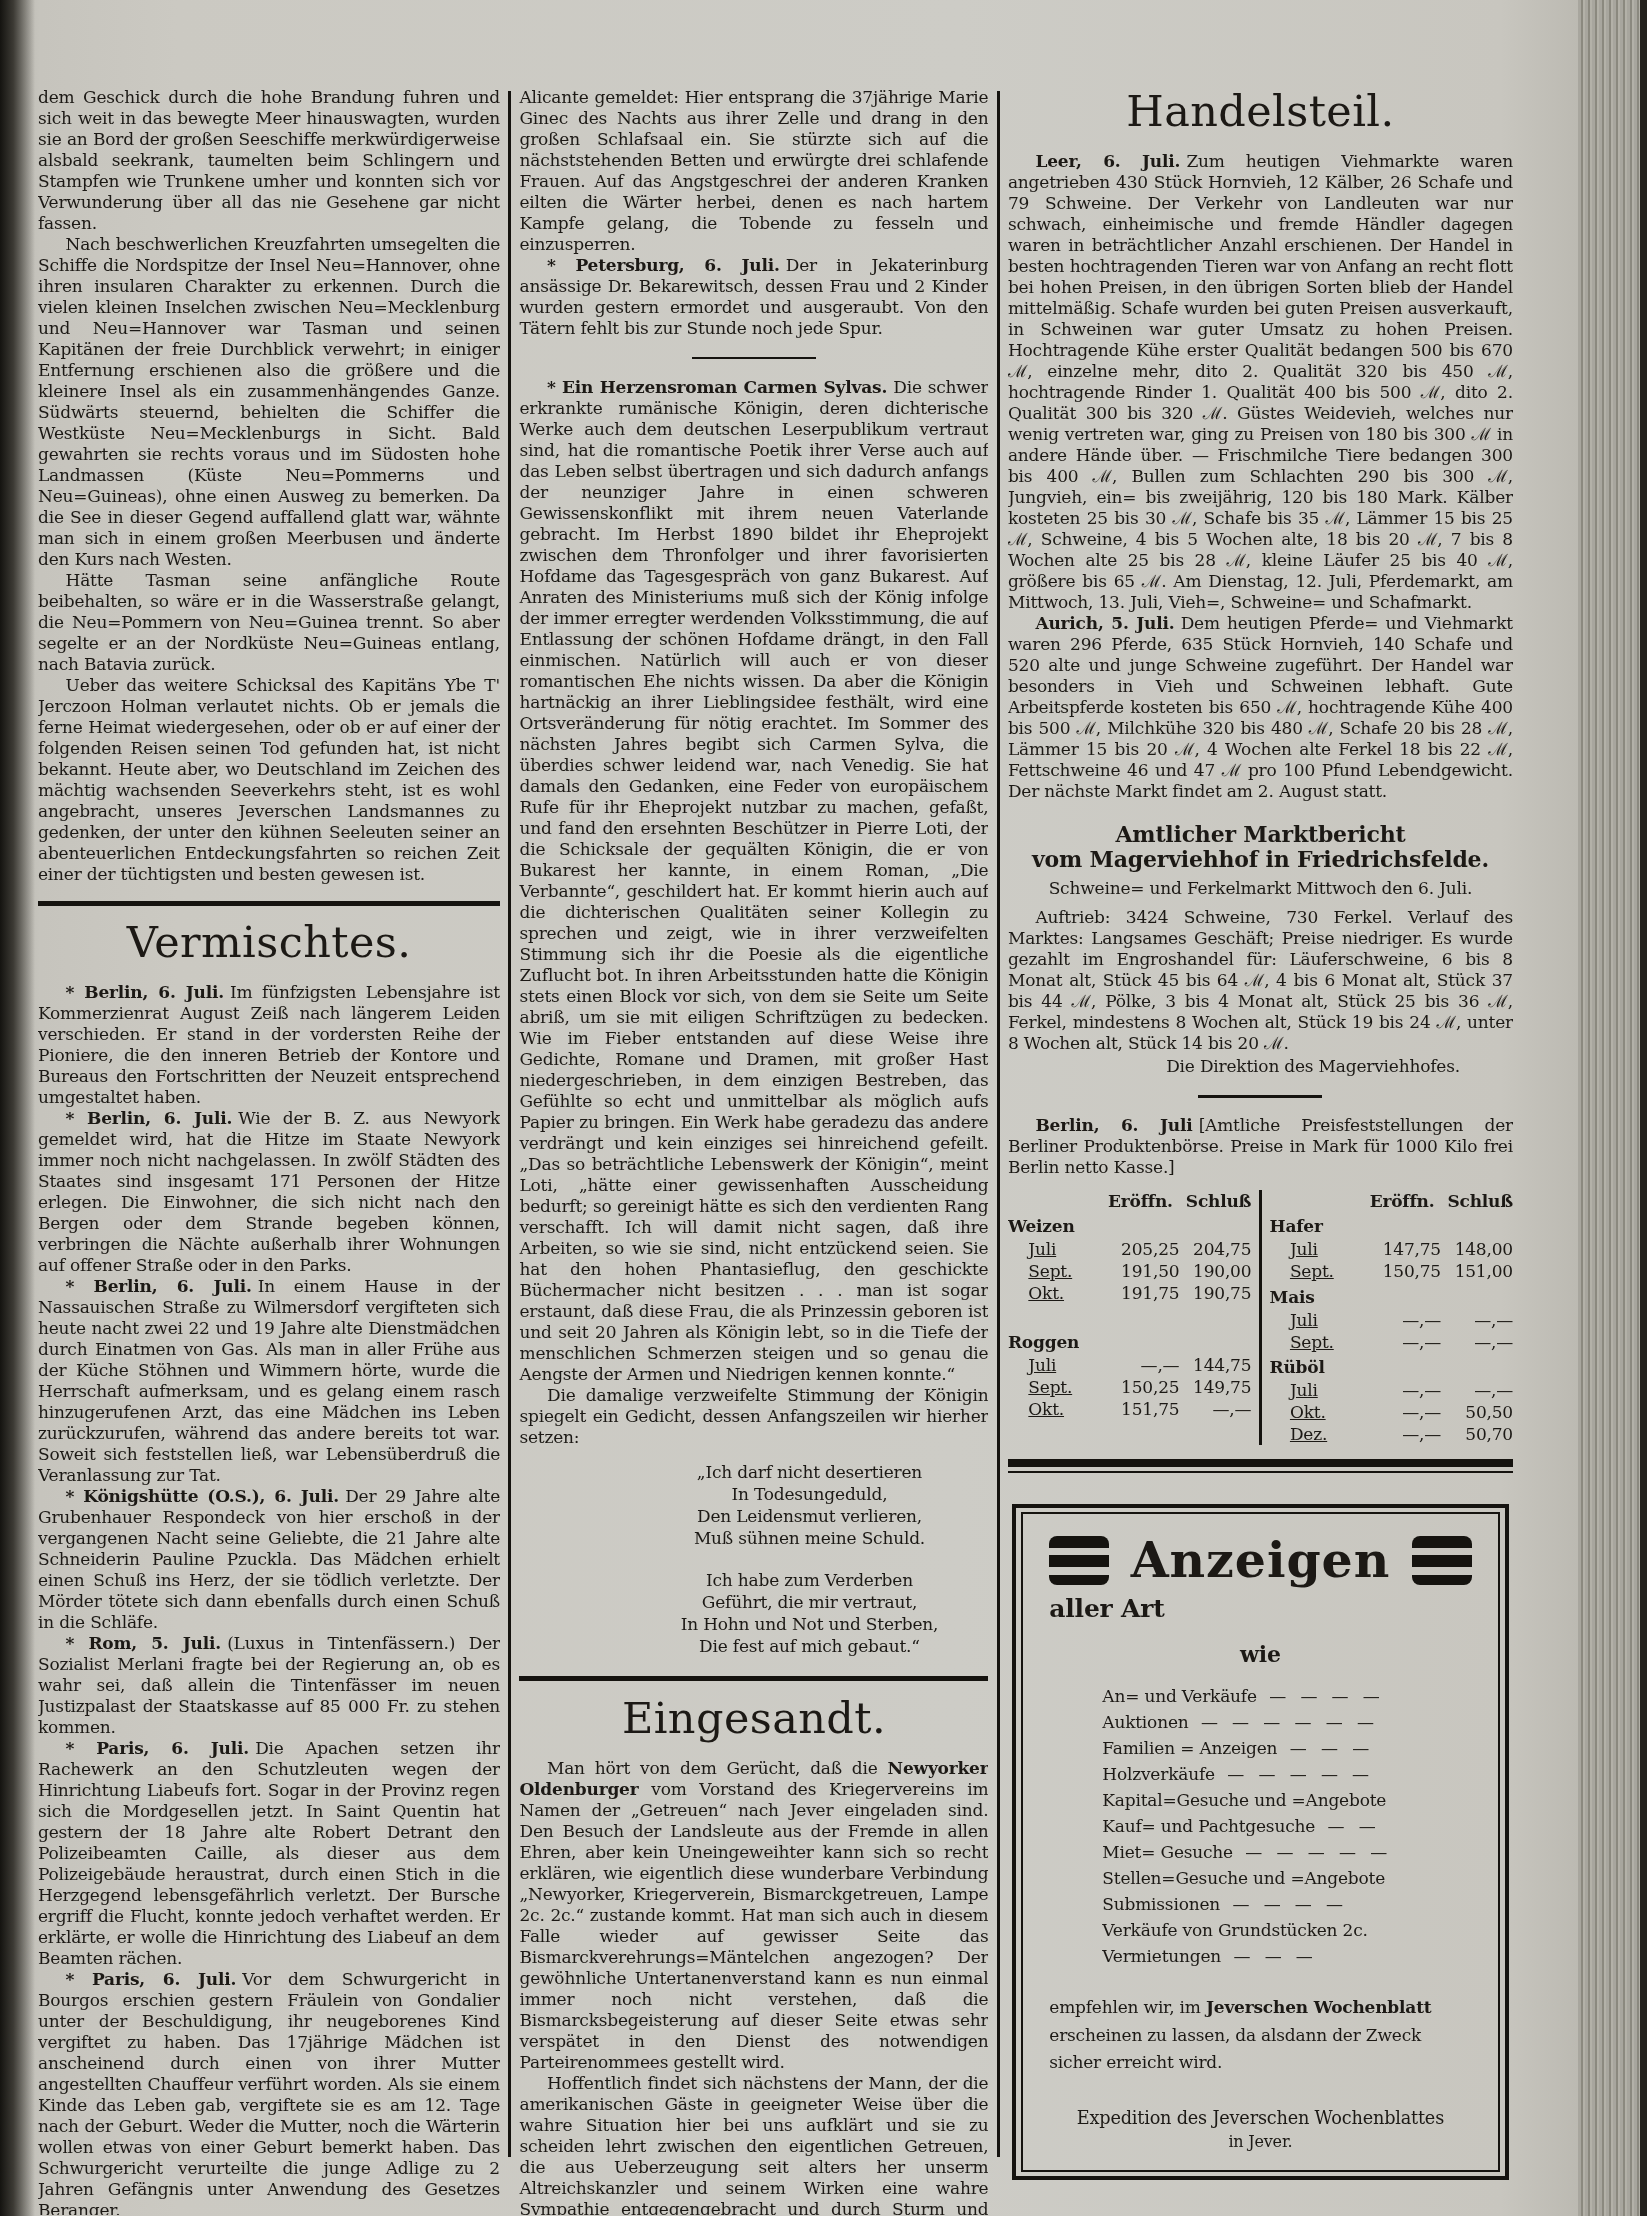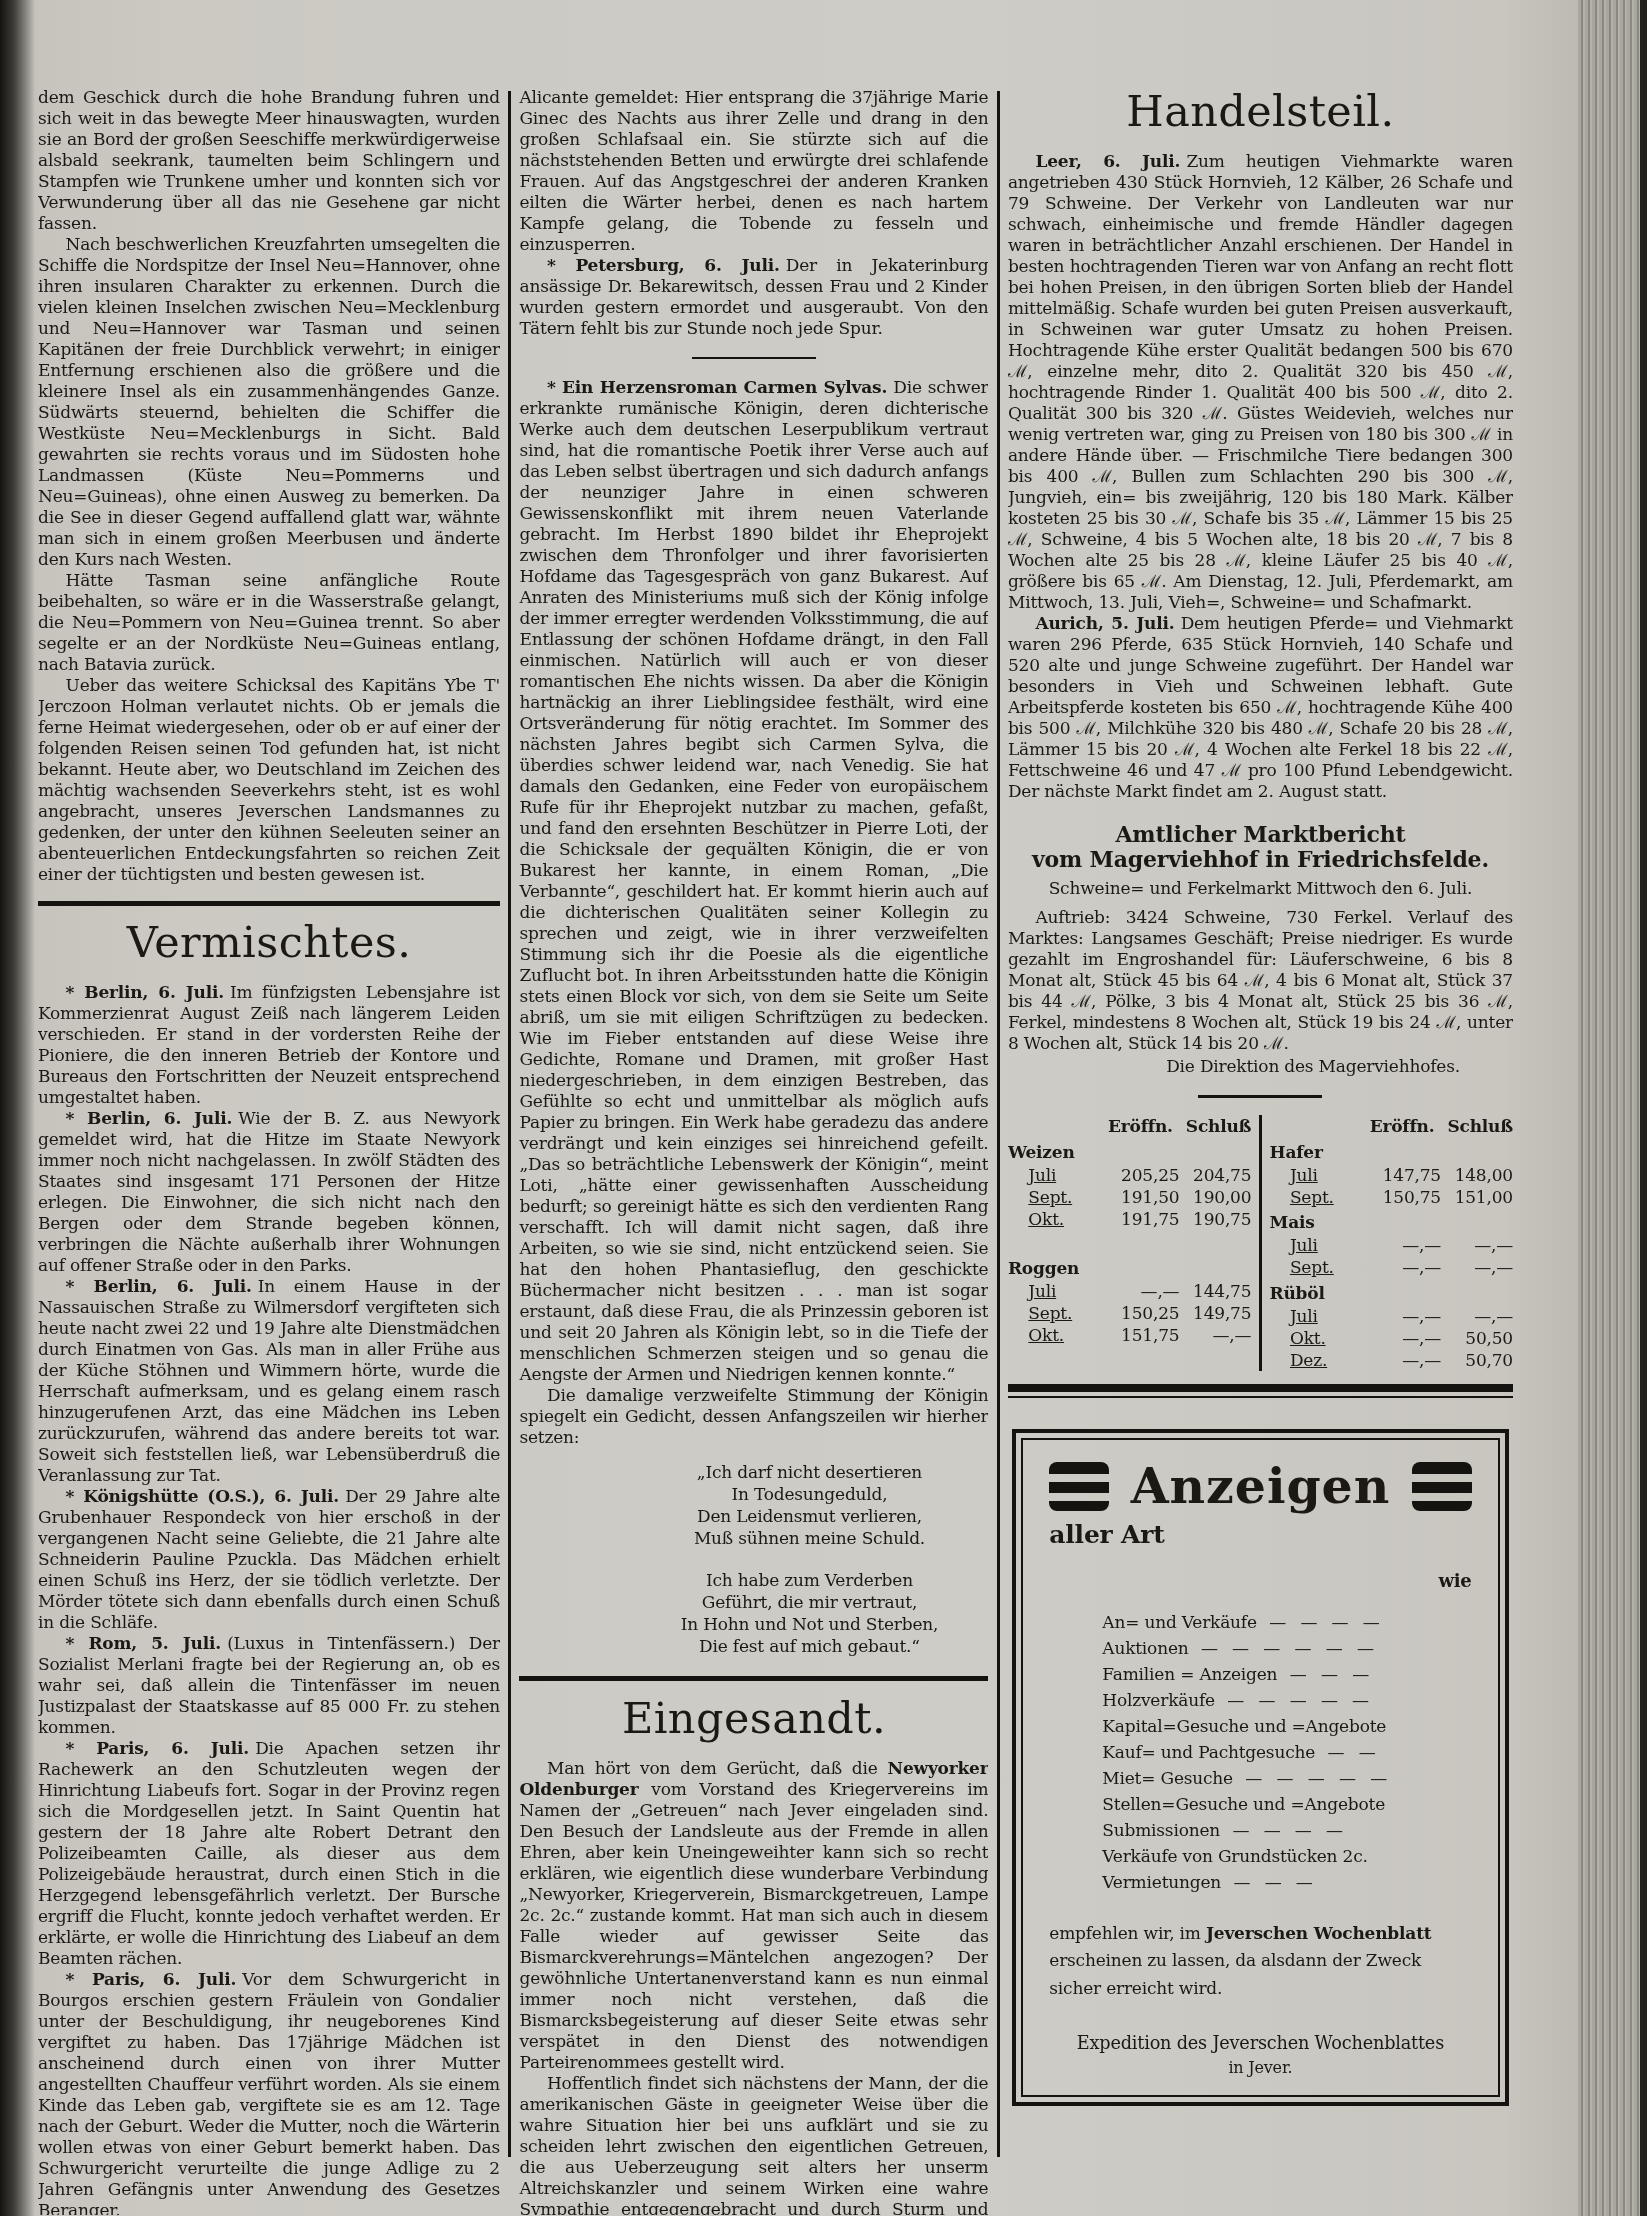--- a/index.html
+++ b/index.html
@@ -42,21 +42,21 @@
   .mhead .mlabel{padding-left:0;}
   .rule-double{margin-top:13.3px;border-top:8px solid #15130f;border-bottom:2.7px solid #15130f;height:14px;}
   
   .adbox{margin:31px 4.4px 0 4.4px;border:4.9px solid #15130f;padding:4.4px;}
   .adbox-inner{border:2.2px solid #15130f;padding:22px 26.6px 17.7px 26.6px;text-align:left;}
   .ad-title-row{display:flex;align-items:center;justify-content:center;gap:22px;}
   .orn{width:66px;height:49px;background:repeating-linear-gradient(180deg,#15130f 0 11.5px,rgba(0,0,0,0) 11.5px 19.5px);
        border-radius:8px;}
   .ad-title{font-weight:bold;font-size:49px;letter-spacing:0.9px;}
   .ad-sub{text-align:left;font-weight:bold;font-size:25px;margin-top:13.3px;}
-  .ad-wie{text-align:right;font-weight:bold;font-size:18px;margin:25px 0 17.7px 0;}
+  .ad-wie{text-align:center;font-weight:bold;font-size:22px;margin:25px 0 17.7px 0;}
   .ad-list{list-style:none;margin:0;padding:0 0 0 53px;}
   .ad-list li{line-height:26px;white-space:nowrap;}
   .dashes{margin-left:12.4px;letter-spacing:4.4px;}
   .ad-foot{margin-top:25px;text-indent:0;line-height:27.5px;}
   .ad-exp{text-align:center;margin-top:31px;font-size:17.7px;}
   .ad-exp2{text-align:center;font-size:16px;margin-top:2.7px;}
 </style>
 </head>
 <body>
 
@@ -127,20 +127,21 @@
       <p class="body item"><b class="lead">Aurich, 5. Juli.</b><span>Dem heutigen Pferde= und Viehmarkt waren 296 Pferde, 635 Stück Hornvieh, 140 Schafe und 520 alte und junge Schweine zugeführt. Der Handel war besonders in Vieh und Schweinen lebhaft. Gute Arbeitspferde kosteten bis 650 ℳ, hochtragende Kühe 400 bis 500 ℳ, Milchkühe 320 bis 480 ℳ, Schafe 20 bis 28 ℳ, Lämmer 15 bis 20 ℳ, 4 Wochen alte Ferkel 18 bis 22 ℳ, Fettschweine 46 und 47 ℳ pro 100 Pfund Lebendgewicht. Der nächste Markt findet am 2. August statt.</span></p>
 
       <div class="subhead first">Amtlicher Marktbericht</div>
       <div class="subhead">vom Magerviehhof in Friedrichsfelde.</div>
       <p class="center-line">Schweine= und Ferkelmarkt Mittwoch den 6. Juli.</p>
       <p class="body">Auftrieb: 3424 Schweine, 730 Ferkel. Verlauf des Marktes: Langsames Geschäft; Preise niedriger. Es wurde gezahlt im Engroshandel für: Läuferschweine, 6 bis 8 Monat alt, Stück 45 bis 64 ℳ, 4 bis 6 Monat alt, Stück 37 bis 44 ℳ, Pölke, 3 bis 4 Monat alt, Stück 25 bis 36 ℳ, Ferkel, mindestens 8 Wochen alt, Stück 19 bis 24 ℳ, unter 8 Wochen alt, Stück 14 bis 20 ℳ.</p>
       <p class="sigline">Die Direktion des Magerviehhofes.</p>
 
       <div class="rule-short"></div>
 
+      <p class="body item"><b class="lead">Berlin, 6. Juli</b><span>[Amtliche Preisfeststellungen der Berliner Produktenbörse. Preise in Mark für 1000 Kilo frei Berlin netto Kasse.]</span></p>
 
       <div class="mtable">
         <div class="mcol">
           <div class="mrow mhead">
               <span class="mlabel"></span>
               <span class="mnum mh">Eröffn.</span>
               <span class="mnum mh">Schluß</span>
             </div>
           <div class="mgroup">Weizen</div>
           <div class="mrow">

